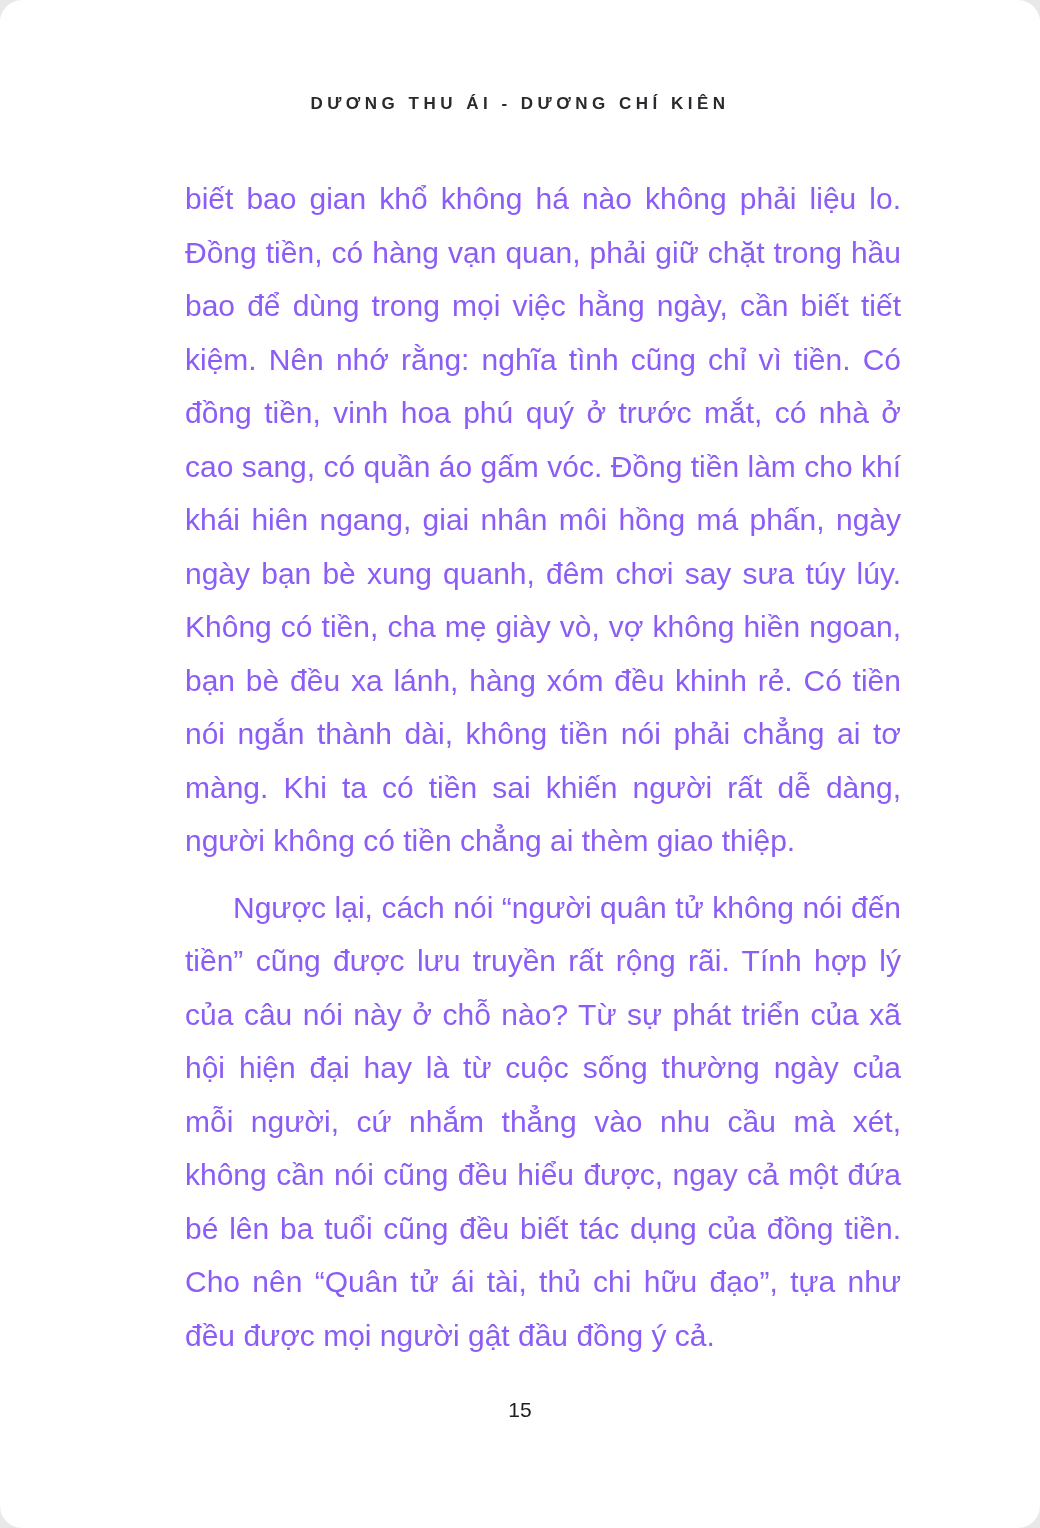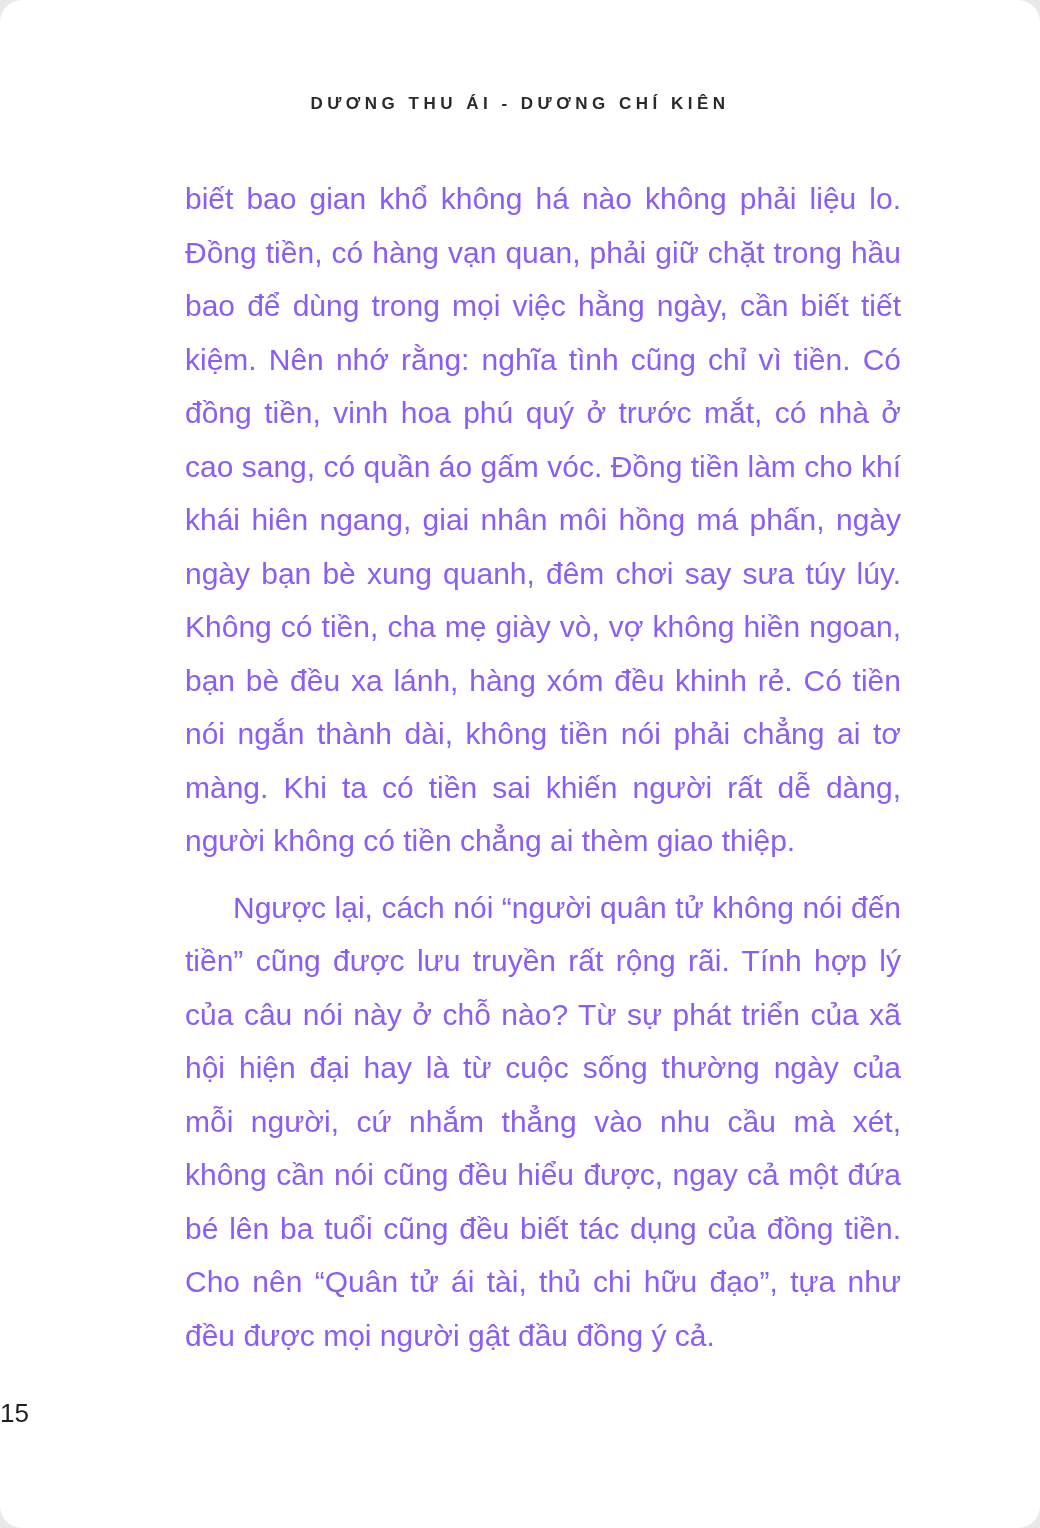--- a/index.html
+++ b/index.html
@@ -49,22 +49,23 @@
     margin-top: 13px;
   }
   .para.indented {
     text-indent: 48px;
   }
   .page-number {
     position: absolute;
     top: 1398px;
     left: 0;
     right: 0;
+    text-align: center;
     font-family: "Liberation Sans", sans-serif;
-    font-size: 26px;
+    font-size: 21px;
     font-weight: 500;
     color: #202024;
   }
 </style>
 </head>
 <body>
 
 <div class="page">
 
   <div class="running-header">DƯƠNG THU ÁI - DƯƠNG CHÍ KIÊN</div>

